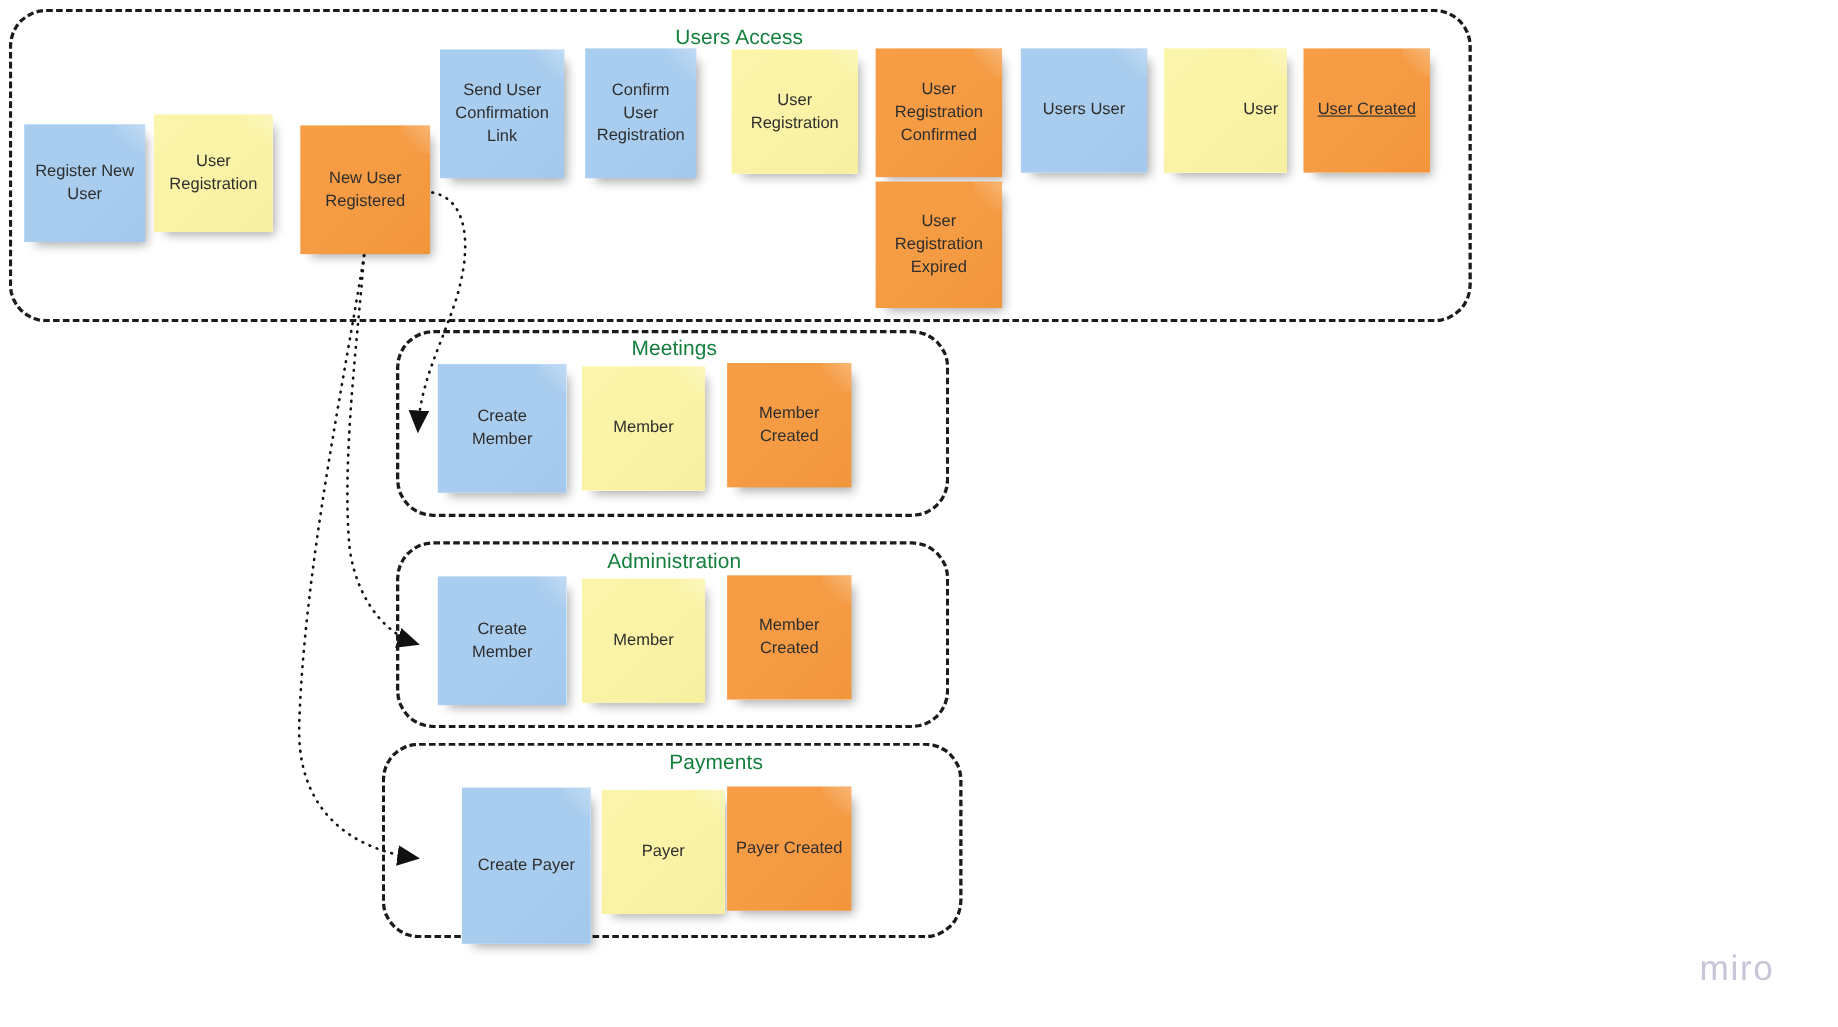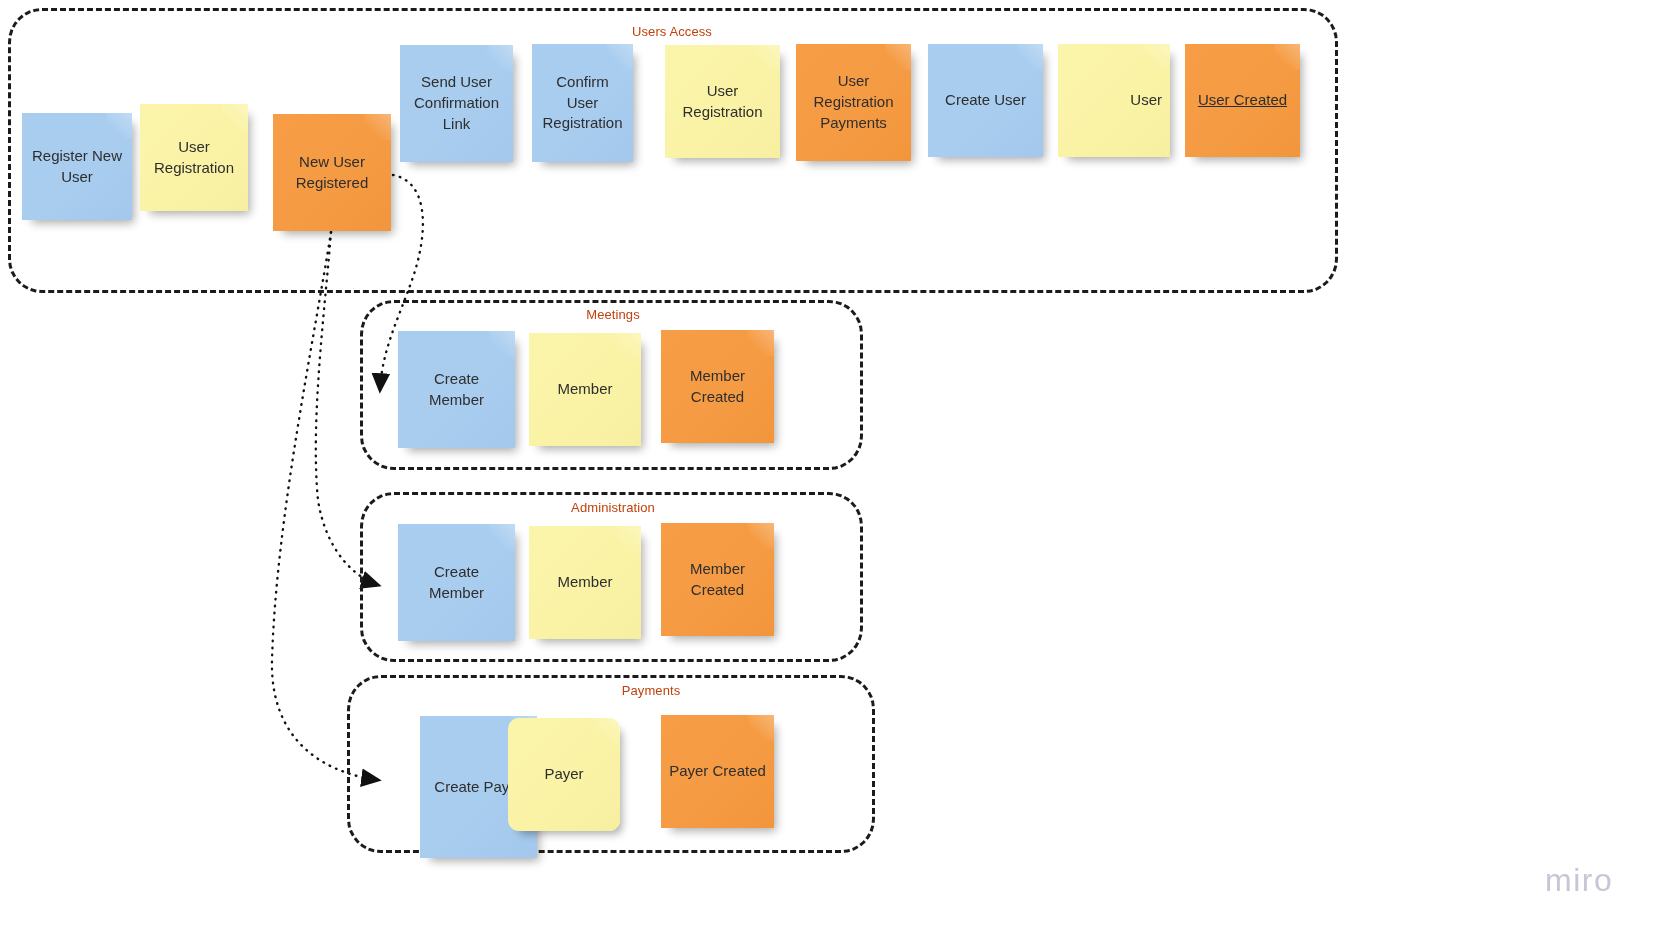--- a/index.html
+++ b/index.html
@@ -22,22 +22,22 @@
   
   .frame {
     position: absolute;
     border: 3px dashed #1b1b1b;
     border-radius: 34px;
     box-sizing: border-box;
     background: transparent;
   }
   .frame-title {
     position: absolute;
-    font-size: 13px;
-    color: #c2410c;
+    font-size: 19px;
+    color: #15803d;
     white-space: nowrap;
     transform: translateX(-50%);
     letter-spacing: 0.1px;
   }
 
   
   .note {
     position: absolute;
     box-sizing: border-box;
     display: flex;
@@ -123,26 +123,29 @@
 
   <div class="note blue" style="left:532px; top:44px; width:101px; height:118px;">
     <span class="txt">Confirm User Registration</span>
   </div>
 
   <div class="note yellow" style="left:665px; top:45px; width:115px; height:113px;">
     <span class="txt">User Registration</span>
   </div>
 
   <div class="note orange" style="left:796px; top:44px; width:115px; height:117px;">
-    <span class="txt">User Registration Payments</span>
+    <span class="txt">User Registration Confirmed</span>
   </div>
 
+  <div class="note orange" style="left:796px; top:165px; width:115px; height:115px;">
+    <span class="txt">User Registration Expired</span>
+  </div>
 
   <div class="note blue" style="left:928px; top:44px; width:115px; height:113px;">
-    <span class="txt">Create User</span>
+    <span class="txt">Users User</span>
   </div>
 
   <div class="note yellow" style="left:1058px; top:44px; width:112px; height:113px;justify-content:flex-end;">
     <span class="txt">User</span>
   </div>
 
   <div class="note orange" style="left:1185px; top:44px; width:115px; height:113px;text-decoration:underline;">
     <span class="txt">User Created</span>
   </div>
 
@@ -171,21 +174,21 @@
   <div class="note orange" style="left:661px; top:523px; width:113px; height:113px;">
     <span class="txt">Member Created</span>
   </div>
 
   <div class="frame" style="left:347px; top:675px; width:528px; height:178px;"></div>
   <div class="frame-title" style="left:612px; top:683px;margin-left:39px;">Payments</div>
 
   <div class="note blue" style="left:420px; top:716px; width:117px; height:142px;">
     <span class="txt">Create Payer</span>
   </div>
-  <div class="note yellow" style="left:508px; top:718px; width:112px; height:113px;border-radius:11px;">
+  <div class="note yellow" style="left:547px; top:718px; width:112px; height:113px;">
     <span class="txt">Payer</span>
   </div>
   <div class="note orange" style="left:661px; top:715px; width:113px; height:113px;">
     <span class="txt">Payer Created</span>
   </div>
 
   <div class="watermark" style="left:1545px; top:862px;">miro</div>
 
 </div>
 

